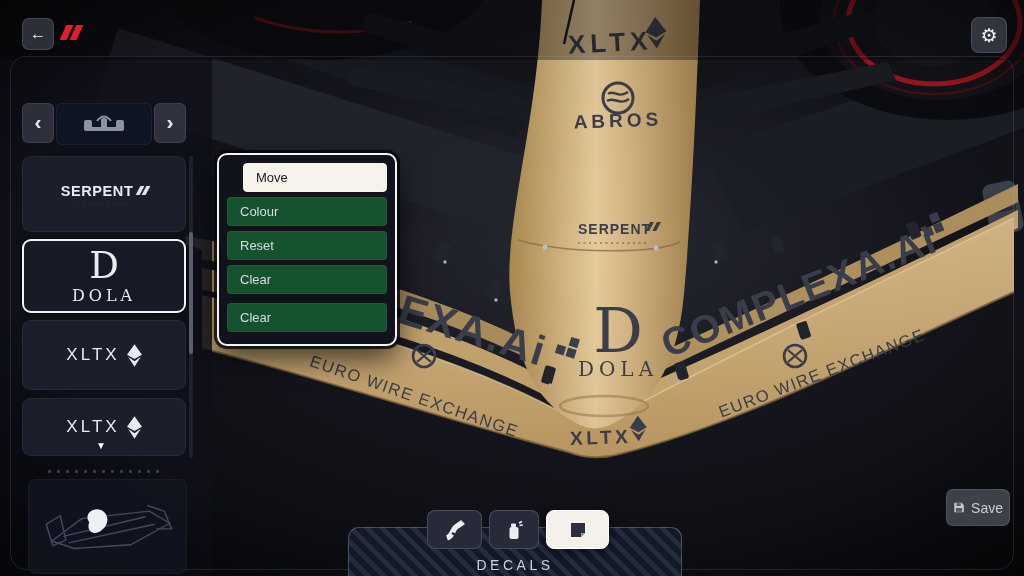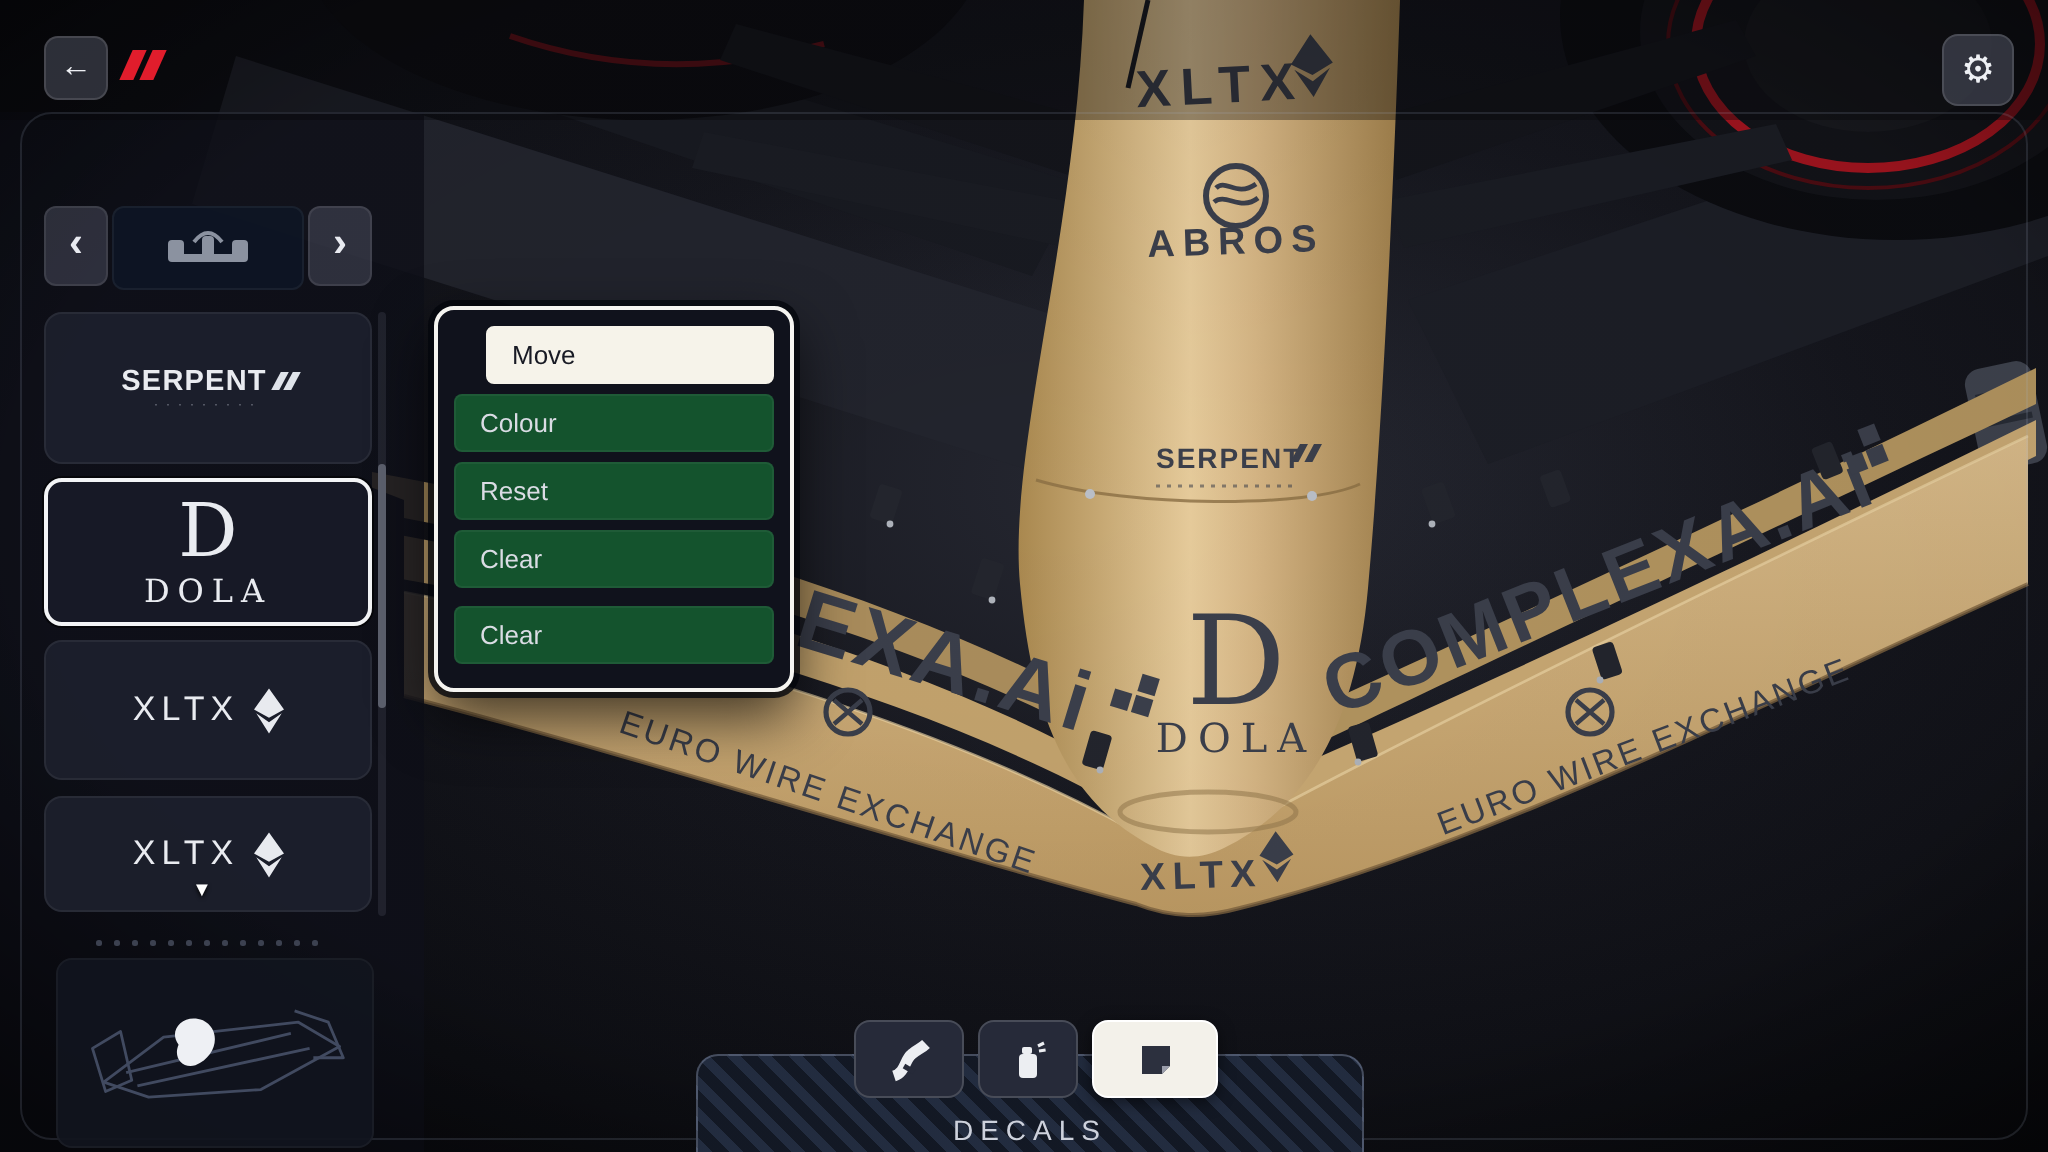--- a/index.html
+++ b/index.html
@@ -372,14 +372,22 @@
       </svg>
     </div>
     <div class="tool lite t3">
       <svg width="22" height="22" viewBox="0 0 22 22">
         <path d="M4,4 h14 v10 l-4,4 h-10 z" fill="#2c303e"></path>
         <path d="M18,14 l-4,4 v-4 z" fill="#9a9daa"></path>
       </svg>
     </div>
   </div>
 
+  <button class="save-btn">
+    <svg width="15" height="15" viewBox="0 0 14 14">
+      <path d="M1.5,1.5 h8.5 l2.5,2.5 v8.5 h-11 z" fill="#c6c9d0"></path>
+      <rect x="4" y="2" width="5" height="3.2" fill="#565a63"></rect>
+      <rect x="3.4" y="7.6" width="7.2" height="4.4" fill="#565a63"></rect>
+    </svg>
+    <span>Save</span>
+  </button>
 
 </div>
 
 </body></html>

